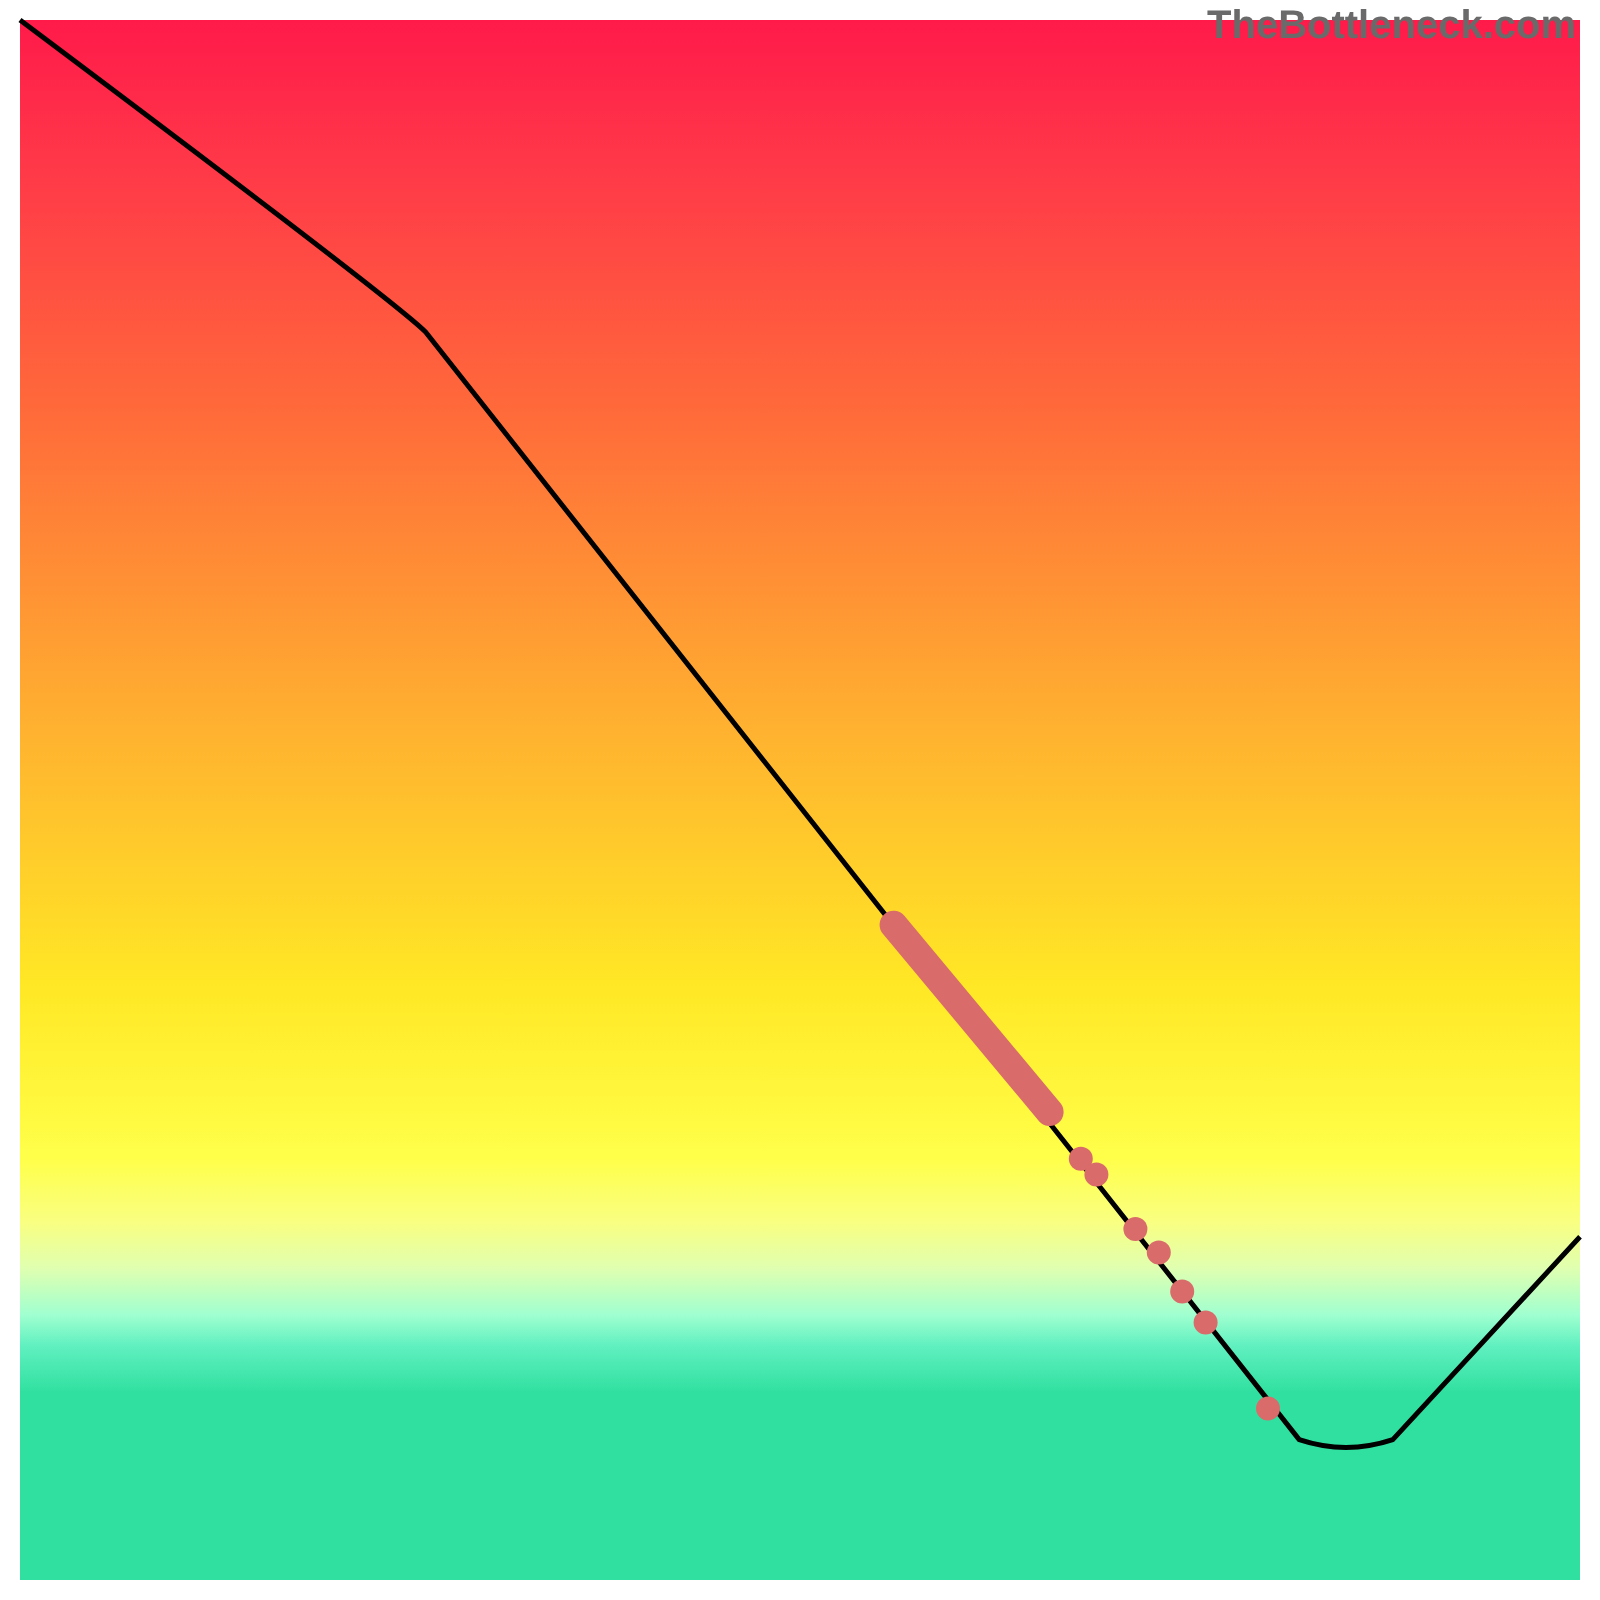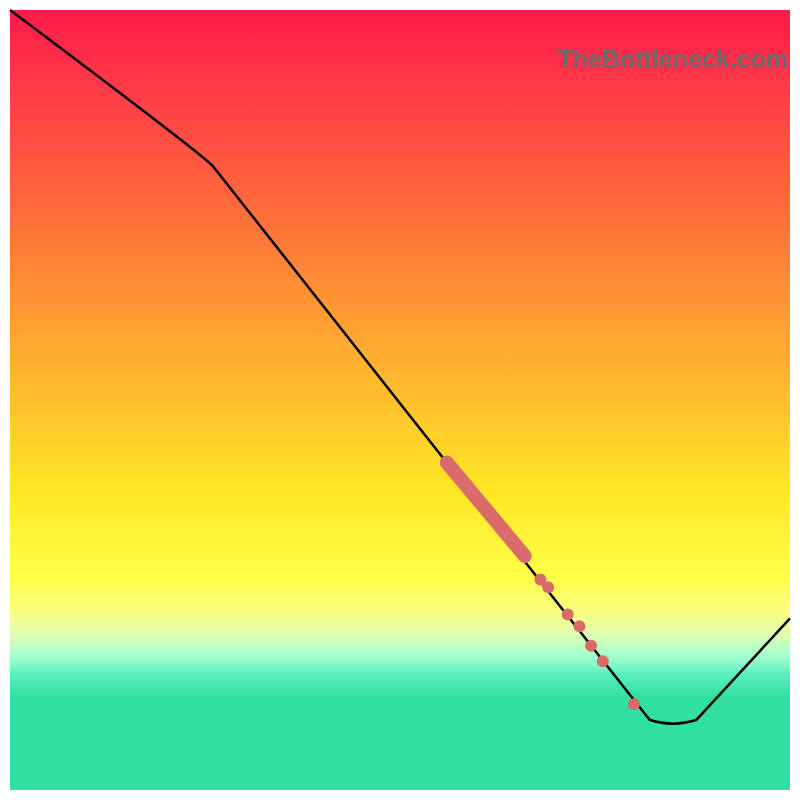--- a/index.html
+++ b/index.html
@@ -34,26 +34,25 @@
       #60f0c0 85%,
       #30e0a0 88%,
       #30e0a0 100%
     );
   }
   .watermark {
     position: absolute;
     top: 2px;
     right: 12px;
     font-family: Arial, Helvetica, sans-serif;
-    font-size: 25px;
+    font-size: 20px;
     font-weight: bold;
     color: #6a6a6a;
     letter-spacing: 0px;
     pointer-events: none;
-    margin-top: 43px;
   }
   svg.overlay {
     position: absolute;
     top: 0;
     left: 0;
     width: 800px;
     height: 800px;
   }
   .curve {
     fill: none;

